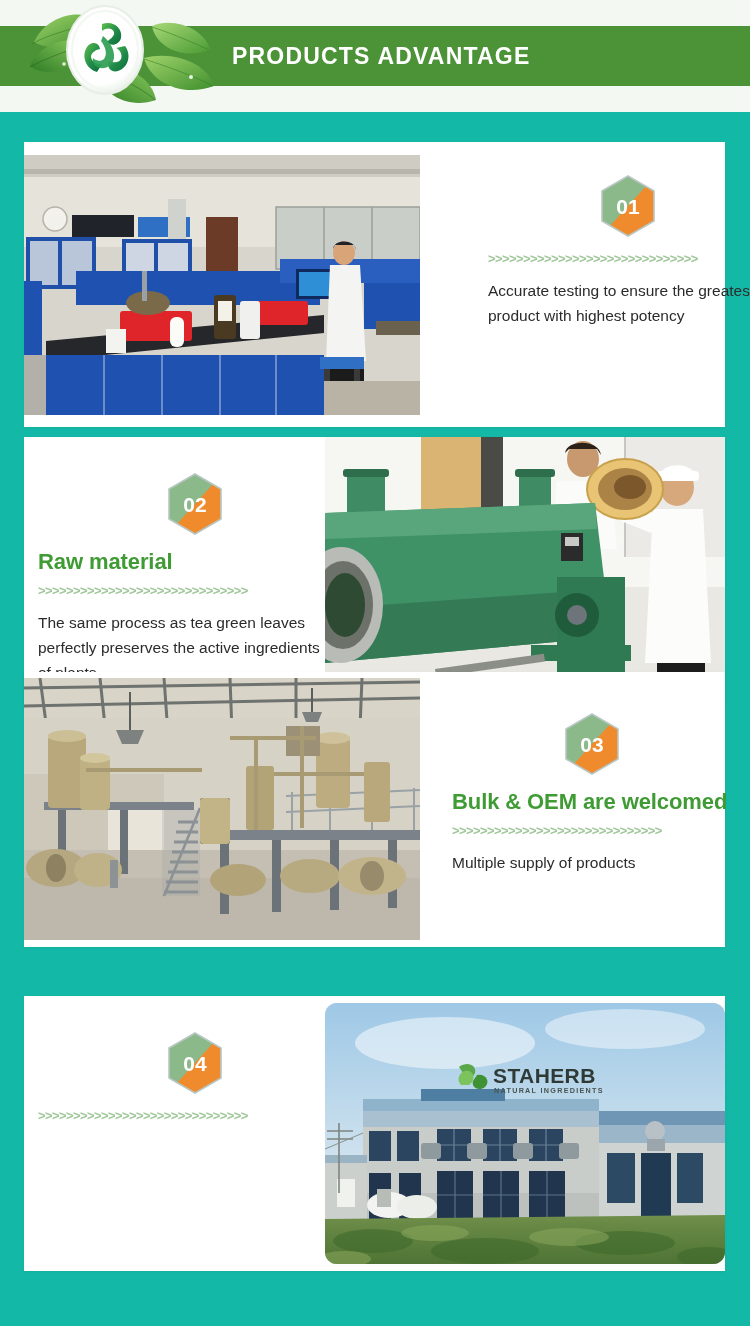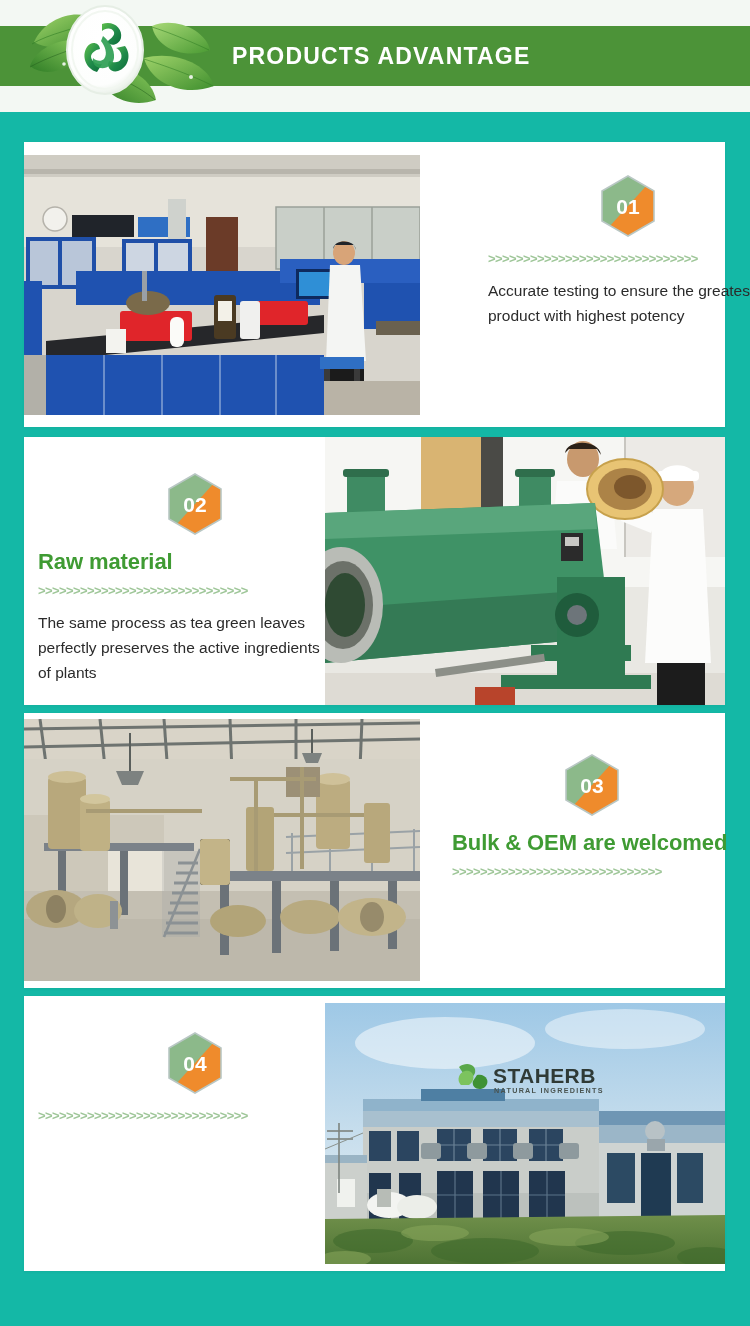--- a/index.html
+++ b/index.html
@@ -53,35 +53,35 @@
   .logo-wrap svg { display: block; }
 
   
   .card {
     position: absolute;
     background: #ffffff;
     box-shadow: 0 1px 3px rgba(0,0,0,0.05);
   }
   .card-1 { left: 24px;  top: 142px;  width: 701px; height: 285px; }
   .card-2 { left: 24px;  top: 437px;  width: 701px; height: 268px; }
-  .card-3 { left: 24px;  top: 713px;  width: 701px; height: 275px; padding-left: 40px; }
+  .card-3 { left: 24px;  top: 672px;  width: 701px; height: 275px; padding-left: 40px; }
   .card-4 { left: 24px;  top: 996px;  width: 701px; height: 275px; }
 
   
   .photo {
     position: absolute;
     overflow: hidden;
     background: #cfd3d2;
   }
   .photo svg { display:block; width:100%; height:100%; }
 
   .ph-1 { left: 0px;   top: 13px; width: 396px; height: 260px; }
   .ph-2 { left: 301px; top: 0px;  width: 400px; height: 268px; }
   .ph-3 { left: 0px;   top: 6px;  width: 396px; height: 262px; }
-  .ph-4 { left: 301px; top: 7px;  width: 400px; height: 261px; }
+  .ph-4 { left: 301px; top: 7px;  width: 400px; height: 261px; border-radius: 12px; }
 
   
   .textblock { position: absolute; }
   .tb-1 { left: 428px; top: 32px;  width: 285px; margin-left: 36px; }
   .tb-2 { left: 14px;  top: 35px;  width: 295px; }
   .tb-3 { left: 428px; top: 40px;  width: 285px; }
   .tb-4 { left: 14px;  top: 35px;  width: 295px; }
 
   
   .hex {
@@ -473,20 +473,21 @@
           <g clip-path="url(#hxc3)">
             <rect width="58" height="64" fill="#8cb98a"></rect>
             <polygon points="58,0 58,64 0,64" fill="#ef8b2c"></polygon>
           </g>
           <polygon points="29,2 55,17 55,47 29,62 3,47 3,17" fill="none" stroke="#b9c7c4" stroke-width="1.6"></polygon>
           <text x="29" y="40" text-anchor="middle" font-family="Liberation Sans, sans-serif" font-size="21" font-weight="bold" fill="#ffffff">03</text>
         </svg>
       </div>
       <div class="card-title">Bulk &amp; OEM are welcomed</div>
       <div class="chevrons">&gt;&gt;&gt;&gt;&gt;&gt;&gt;&gt;&gt;&gt;&gt;&gt;&gt;&gt;&gt;&gt;&gt;&gt;&gt;&gt;&gt;&gt;&gt;&gt;&gt;&gt;&gt;&gt;&gt;&gt;</div>
+      <div class="card-desc">Multiple supply of products</div>
     </div>
   </div>
 
   <div class="card card-4">
 
     <div class="photo ph-4">
       <svg viewBox="0 0 400 261" preserveAspectRatio="none">
         <defs>
           <linearGradient id="skyG" x1="0" y1="0" x2="0" y2="1">
             <stop offset="0%" stop-color="#9ec8e6"></stop>

